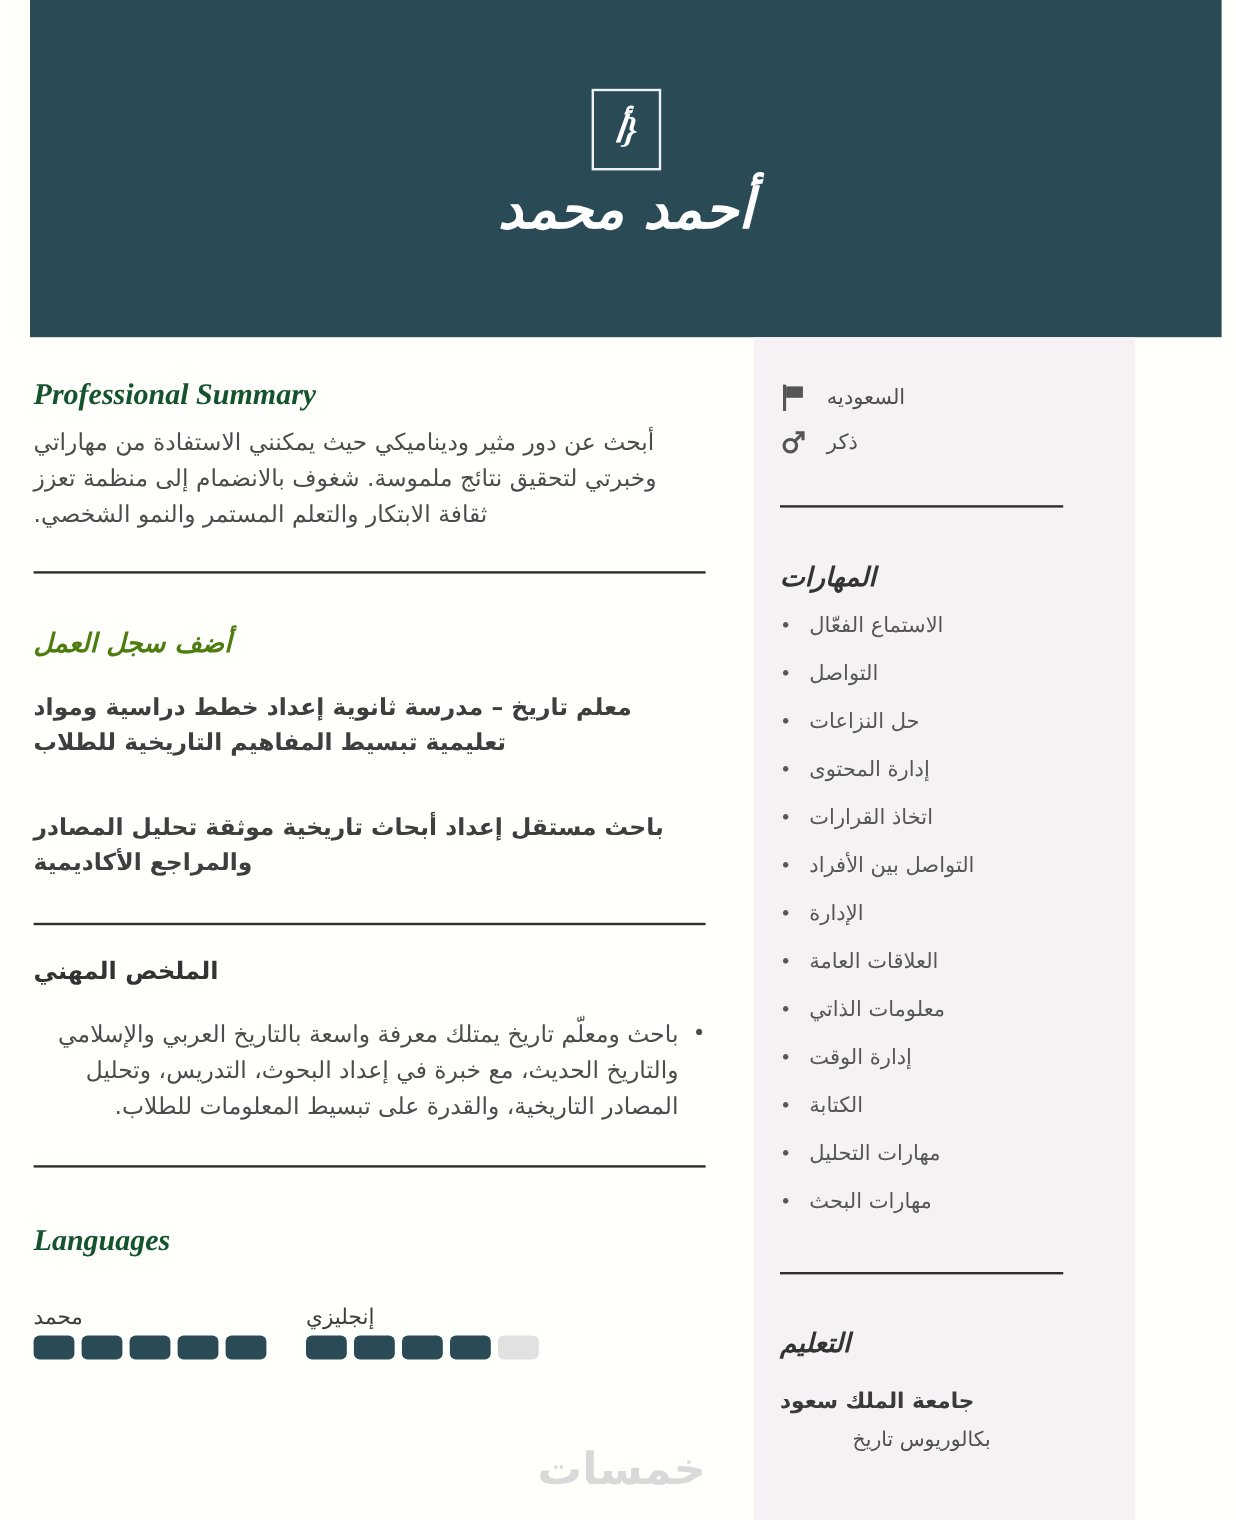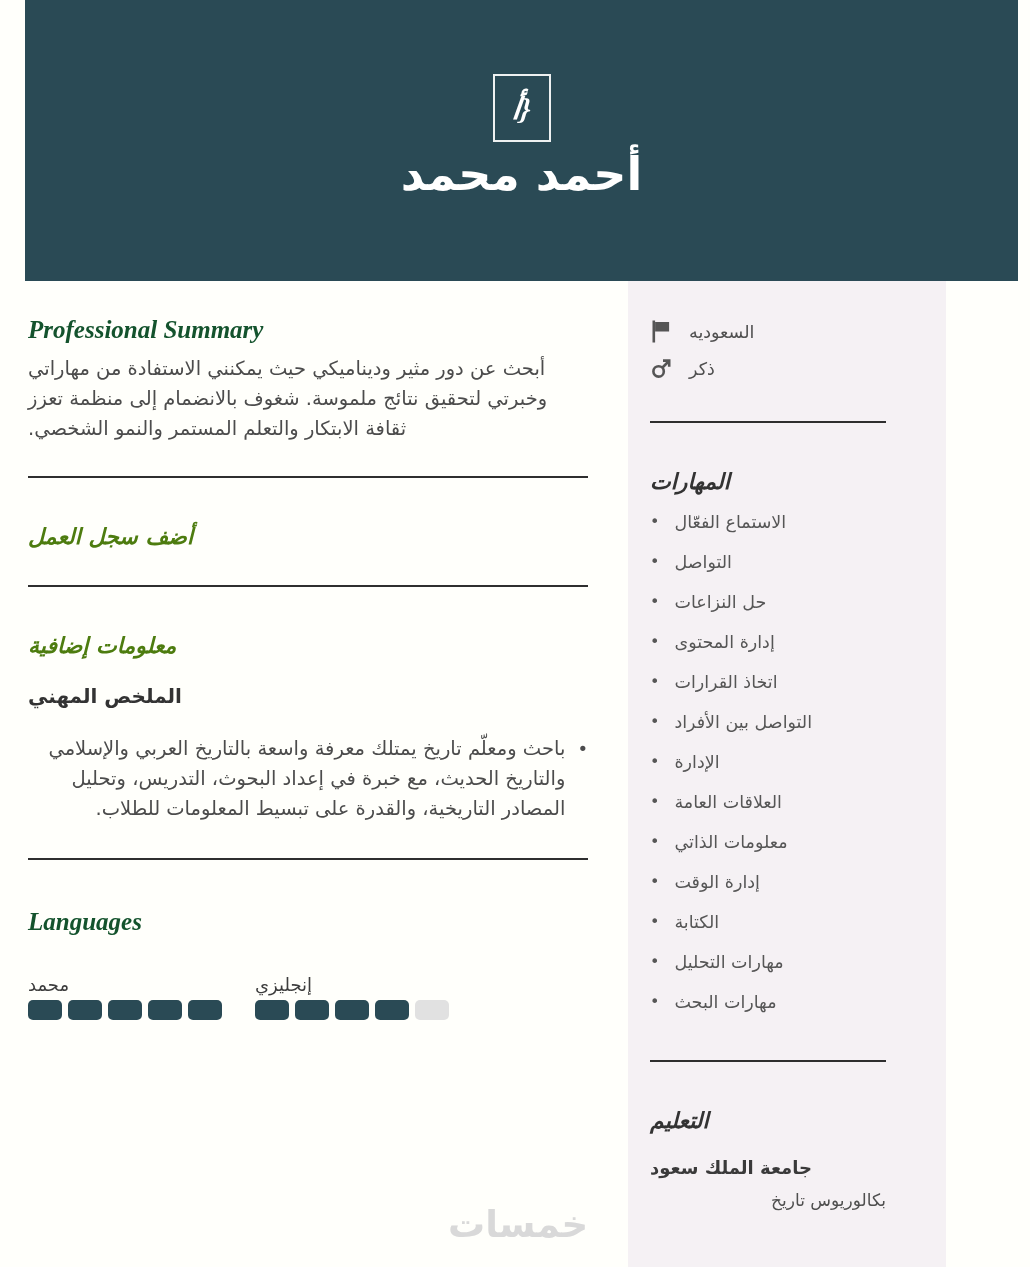--- a/index.html
+++ b/index.html
@@ -9,21 +9,21 @@
   }
   
   .header{position:absolute;left:25px;top:0;width:993px;height:281px;background:var(--teal,#2a4a55);}
   .logo-box{
     width:54px;height:64px;border:2px solid rgba(255,255,255,.92);
     margin:74px auto 0;display:flex;align-items:center;justify-content:center;
   }
   .logo-text{color:#fff;font-family:"Liberation Serif","DejaVu Serif",serif;font-style:italic;font-weight:700;font-size:30px;transform:skewX(-6deg);}
   .name{
     margin-top:5px;text-align:center;color:#fff;direction:rtl;
-    font-size:46px;font-weight:800;letter-spacing:1px;
+    font-size:46px;font-weight:800;font-style:italic;letter-spacing:1px;
   }
   
   .body-row{position:absolute;left:25px;top:281px;width:993px;height:986px;display:flex;}
   .main{width:603px;box-sizing:border-box;padding:35px 40px 0 3px;}
   .sidebar{width:318px;box-sizing:border-box;background:var(--pink,#f5f1f4);padding:39px 60px 0 22px;}
   
   .en-heading{
     font-family:"Liberation Serif","DejaVu Serif",serif;font-style:italic;font-weight:700;
     font-size:25px;color:#14532d;margin:0;
   }
@@ -51,21 +51,21 @@
   .profile-icon{width:22px;display:flex;justify-content:center;}
   .profile-label{direction:rtl;}
   .side-rule{border:none;border-top:2px solid #2e2e2e;margin:42px 0 0;}
   .sidebar .ar-heading{font-size:22px;color:#333;margin-top:46px;}
   .skills-list{list-style:none;margin:12px 0 0;padding:0;}
   .skill-item{display:flex;align-items:flex-start;gap:15px;margin-top:16px;font-size:17.5px;line-height:24px;color:#565656;}
   .sk-bullet{font-size:16px;color:#565656;}
   .sk-text{direction:rtl;}
   .edu-rule{margin-top:46px;}
   .school{margin-top:24px;font-weight:700;font-size:18px;color:#3a3a3a;direction:rtl;text-align:left;}
-  .degree{margin-top:12px;font-size:17px;color:#4f4f4f;direction:rtl;text-align:right;}
+  .degree{margin-top:12px;font-size:17px;color:#4f4f4f;direction:rtl;text-align:center;}
   
   .watermark{position:absolute;left:448px;top:1203px;font-size:37px;font-weight:700;color:var(--wm,#d9d9d9);direction:rtl;}
 </style>
 </head>
 <body>
 
 <div class="page" style="--teal: #2a4a55; --pink: #f5f1f4; --empty: #e1e1e1; --wm: #d9d9d9;">
 
   <div class="header">
     <div class="logo-box">
@@ -79,25 +79,28 @@
     <div class="main">
 
       <section>
         <h2 class="en-heading">Professional Summary</h2>
         <p class="summary-text">أبحث عن دور مثير وديناميكي حيث يمكنني الاستفادة من مهاراتي وخبرتي لتحقيق نتائج ملموسة. شغوف بالانضمام إلى منظمة تعزز ثقافة الابتكار والتعلم المستمر والنمو الشخصي.</p>
         <hr class="main-rule">
       </section>
 
       <section>
         <h2 class="ar-heading">أضف سجل العمل</h2>
+        <div>
+            <p class="work-entry">معلم تاريخ – مدرسة ثانوية إعداد خطط دراسية ومواد تعليمية تبسيط المفاهيم التاريخية للطلاب</p>
+            <p class="work-entry">باحث مستقل إعداد أبحاث تاريخية موثقة تحليل المصادر والمراجع الأكاديمية</p>
+          </div>
         <hr class="main-rule" style="margin-top:36px">
       </section>
 
       <section>
-        <h2 class="ar-heading">معلومات إضافية</h2>
         <h3 class="sub-heading">الملخص المهني</h3>
         <div>
             <div class="bullet-row">
               <span class="bullet-glyph">•</span>
               <span class="bullet-text">باحث ومعلّم تاريخ يمتلك معرفة واسعة بالتاريخ العربي والإسلامي والتاريخ الحديث، مع خبرة في إعداد البحوث، التدريس، وتحليل المصادر التاريخية، والقدرة على تبسيط المعلومات للطلاب.</span>
             </div>
           </div>
         <hr class="main-rule" style="margin-top:34px">
       </section>
 

